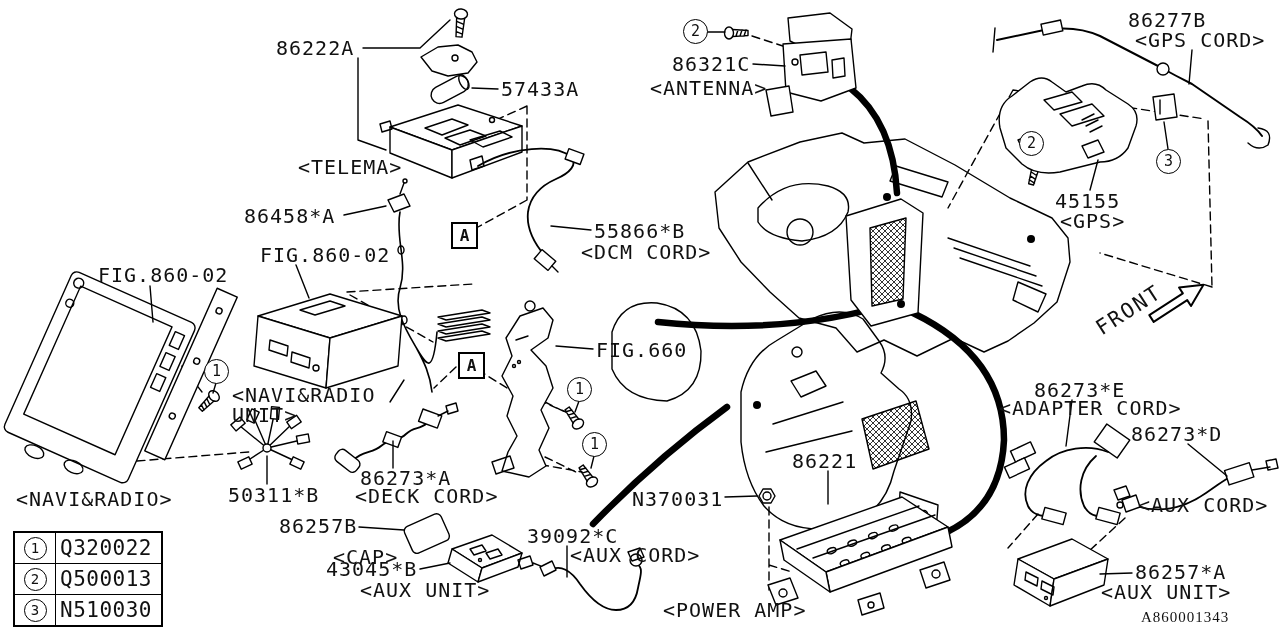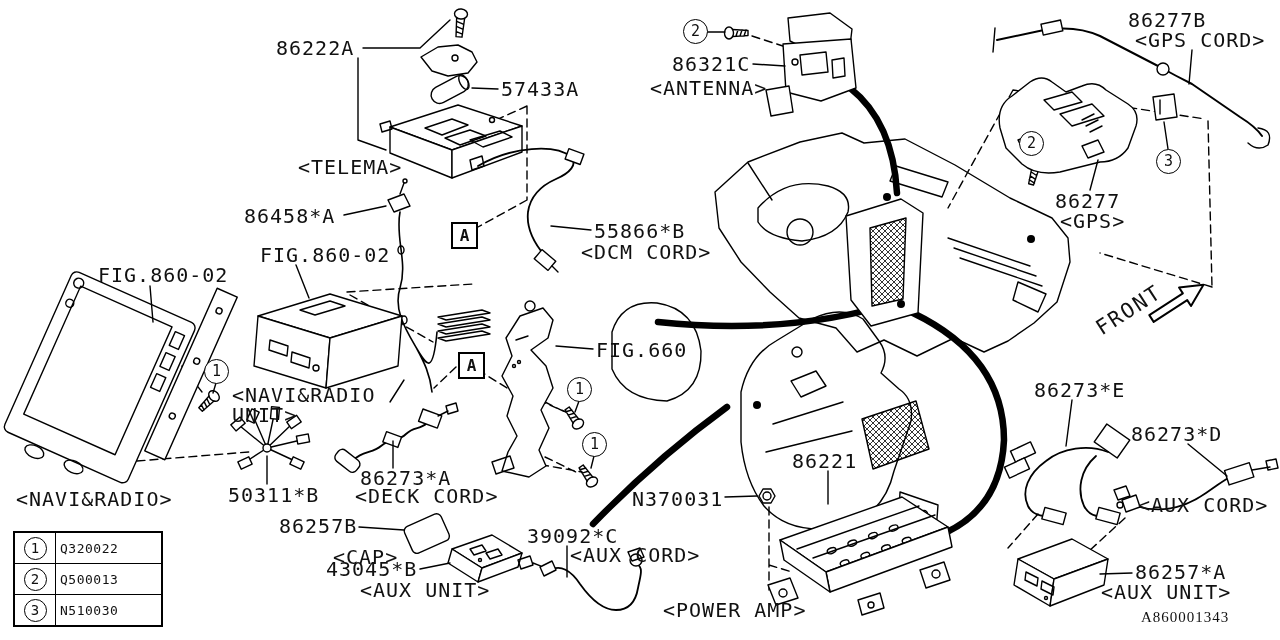--- a/index.html
+++ b/index.html
@@ -12,21 +12,21 @@
          background:#fff;display:flex;align-items:center;justify-content:center;
          font-size:15px;line-height:15px;}
   .abox{position:absolute;width:23px;height:23px;border:2.2px solid #000;background:#fff;
          display:flex;align-items:center;justify-content:center;font-size:16px;font-weight:bold;}
   #legend{position:absolute;left:13px;top:531px;width:146px;border:2px solid #000;background:#fff;}
   .legend-row{display:flex;height:30px;border-bottom:1.6px solid #000;}
   .legend-row:last-child{border-bottom:none;}
   .legend-num{width:40px;border-right:1.6px solid #000;display:flex;align-items:center;justify-content:center;}
   .legend-num span{width:21px;height:21px;border:1.4px solid #000;border-radius:50%;
          display:flex;align-items:center;justify-content:center;font-size:14px;}
-  .legend-code{flex:1;display:flex;align-items:center;padding-left:4px;font-size:13px;letter-spacing:0.5px;}
+  .legend-code{flex:1;display:flex;align-items:center;padding-left:4px;font-size:21px;letter-spacing:0.5px;}
   #front-label{position:absolute;left:1098px;top:318px;font-size:21px;letter-spacing:2px;
          transform:rotate(-33deg);transform-origin:0 50%;}
   #diagram-id{position:absolute;left:1141px;top:609px;font-size:15px;letter-spacing:1px;font-family:Liberation Serif, serif;}
 </style>
 </head>
 <body>
 
 <div id="stage">
 
 <svg id="lineart" width="1280" height="640" viewBox="0 0 1280 640">
@@ -392,32 +392,33 @@
 <div class="lbl" style="left:228px;top:485px">50311*B</div>
 <div class="lbl" style="left:360px;top:468px">86273*A</div>
 <div class="lbl" style="left:355px;top:486px">&lt;DECK CORD&gt;</div>
 <div class="lbl" style="left:594px;top:221px">55866*B</div>
 <div class="lbl" style="left:581px;top:242px">&lt;DCM CORD&gt;</div>
 <div class="lbl" style="left:596px;top:340px">FIG.660</div>
 <div class="lbl" style="left:672px;top:54px">86321C</div>
 <div class="lbl" style="left:650px;top:78px">&lt;ANTENNA&gt;</div>
 <div class="lbl" style="left:1128px;top:10px">86277B</div>
 <div class="lbl" style="left:1135px;top:30px">&lt;GPS CORD&gt;</div>
-<div class="lbl" style="left:1055px;top:191px">86277</div>
+<div class="lbl" style="left:1055px;top:191px">45155</div>
 <div class="lbl" style="left:1060px;top:211px">&lt;GPS&gt;</div>
 <div class="lbl" style="left:792px;top:451px">86221</div>
 <div class="lbl" style="left:632px;top:489px">N370031</div>
 <div class="lbl" style="left:663px;top:600px">&lt;POWER AMP&gt;</div>
 <div class="lbl" style="left:279px;top:516px">86257B</div>
 <div class="lbl" style="left:333px;top:547px">&lt;CAP&gt;</div>
 <div class="lbl" style="left:326px;top:559px">43045*B</div>
 <div class="lbl" style="left:360px;top:580px">&lt;AUX UNIT&gt;</div>
 <div class="lbl" style="left:527px;top:526px">39092*C</div>
 <div class="lbl" style="left:570px;top:545px">&lt;AUX CORD&gt;</div>
 <div class="lbl" style="left:1034px;top:380px">86273*E</div>
+<div class="lbl" style="left:999px;top:398px">&lt;ADAPTER CORD&gt;</div>
 <div class="lbl" style="left:1131px;top:424px">86273*D</div>
 <div class="lbl" style="left:1138px;top:495px">&lt;AUX CORD&gt;</div>
 <div class="lbl" style="left:1135px;top:562px">86257*A</div>
 <div class="lbl" style="left:1101px;top:582px">&lt;AUX UNIT&gt;</div>
 
 <div id="front-label">FRONT</div>
 <div id="diagram-id">A860001343</div>
 
 <div class="circle-marker" style="left:204px;top:359px">1</div>
 <div class="circle-marker" style="left:567px;top:377px">1</div>

